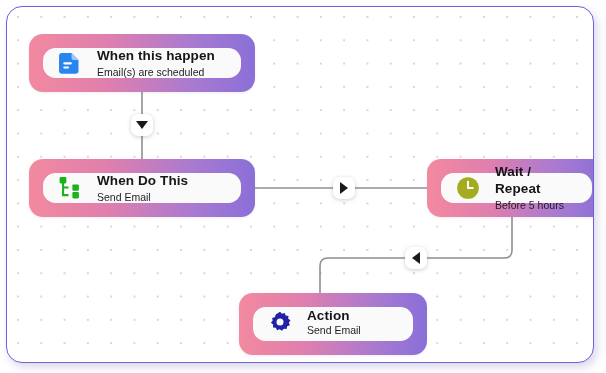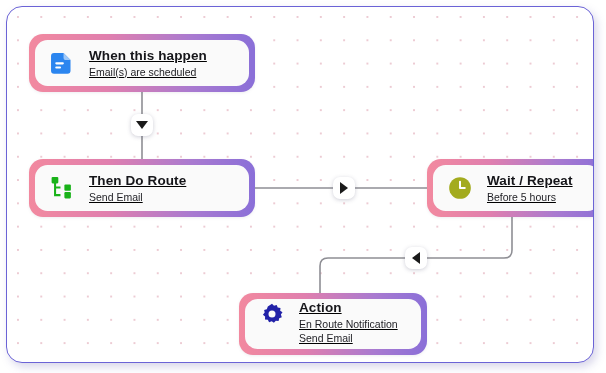--- a/index.html
+++ b/index.html
@@ -76,24 +76,23 @@
     border-bottom: 6px solid transparent;
     border-right: 8px solid #1a1a1a;
   }
 
   
   .node {
     position: absolute;
     box-sizing: border-box;
     border-radius: 14px;
     background: #fafafa;
-    padding: 6px;
+    padding: 14px;
     background-image: linear-gradient(90deg, #f2899f 0%, #e07fae 35%, #a97ad0 72%, #8a6fd8 100%);
     box-shadow: 0 1px 3px rgba(90,90,120,0.10);
-    text-decoration: underline;
   }
   .node-inner {
     width: 100%;
     height: 100%;
     box-sizing: border-box;
     border-radius: 12.5px;
     background: #fafafa;
     display: flex;
     align-items: center;
     padding: 0 12px;
@@ -189,21 +188,21 @@
         <span class="node-icon">
           <svg width="26" height="26" viewBox="0 0 24 24" xmlns="http://www.w3.org/2000/svg">
             <path d="M5.6 4.6 v14 h5" stroke="#19b219" stroke-width="1.9" fill="none"></path>
             <path d="M5.6 11.6 h5" stroke="#19b219" stroke-width="1.9" fill="none"></path>
             <rect x="2.4" y="1.8" width="6.2" height="6.0" rx="1" fill="#19b219"></rect>
             <rect x="14.2" y="8.8" width="6.0" height="5.8" rx="1" fill="#19b219"></rect>
             <rect x="14.2" y="15.8" width="6.0" height="5.8" rx="1" fill="#19b219"></rect>
           </svg>
         </span>
         <span class="node-text">
-          <span class="node-title">Then Do Route</span>
+          <span class="node-title">When Do This</span>
           <span class="node-sub">Send Email</span>
         </span>
       </div>
     </div>
 
     <div class="node" id="node-wait">
       <div class="node-inner">
         <span class="node-icon">
           <svg width="26" height="26" viewBox="0 0 24 24" xmlns="http://www.w3.org/2000/svg">
             <circle cx="12" cy="12" r="10" fill="#a3ab1e"></circle>
@@ -220,20 +219,19 @@
     <div class="node" id="node-action">
       <div class="node-inner">
         <span class="node-icon">
           <svg width="24" height="24" viewBox="0 0 24 24" xmlns="http://www.w3.org/2000/svg">
             <path fill="#2222a8" d="M12 1.8l2.0 2.0 2.7-.8 1.0 2.6 2.8.3-.3 2.8 2.3 1.6-1.6 2.3.9 2.6-2.6 1.0-.6 2.8-2.8-.3-1.9 2.1-2.2-1.6-2.6 1.1-1.3-2.5-2.8-.4.1-2.8-2.2-1.8 1.8-2.2-.6-2.7 2.7-.7 1.0-2.6z"></path>
             <circle cx="12" cy="12" r="3.5" fill="#fafafa"></circle>
           </svg>
         </span>
         <span class="node-text">
           <span class="node-title">Action</span>
-          <span class="node-sub">En Route Notification</span>
           <span class="node-sub-2">Send Email</span>
         </span>
       </div>
     </div>
 
   </div>
 </div>
 
 </body></html>

